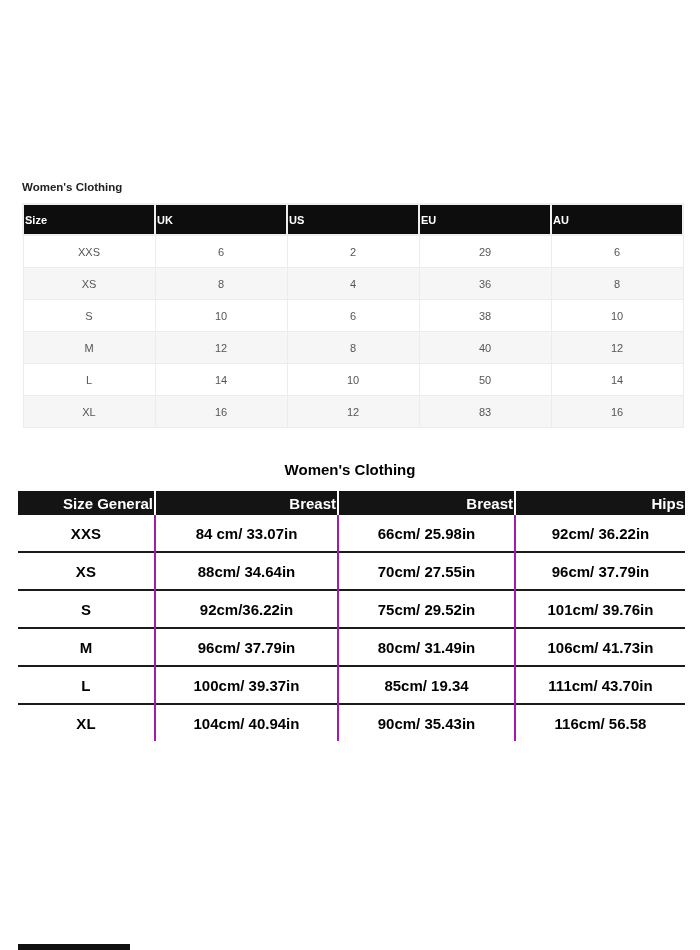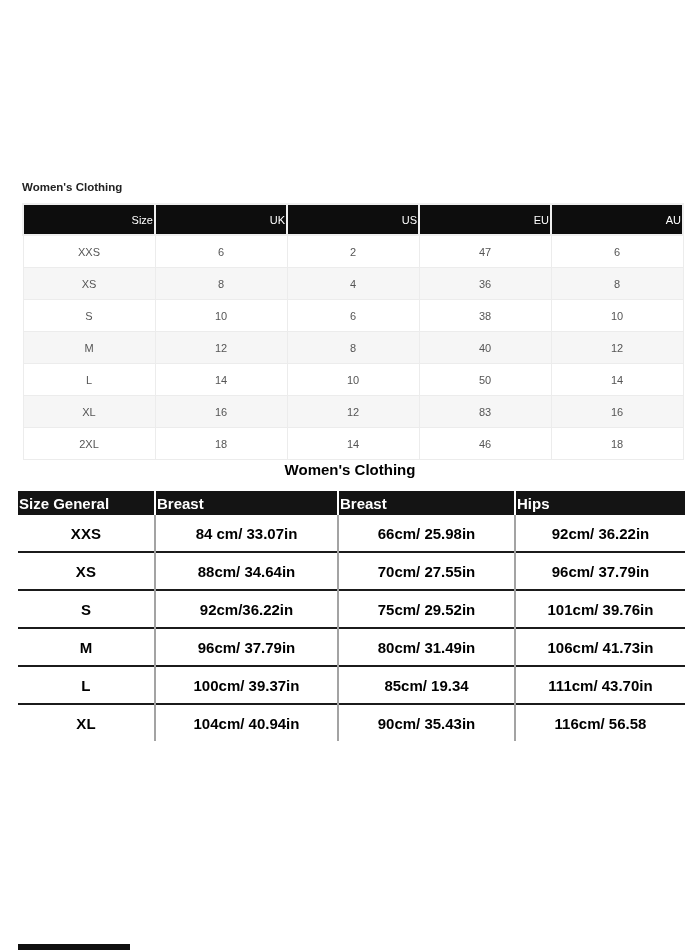--- a/index.html
+++ b/index.html
@@ -29,24 +29,24 @@
     left: 22px;
     top: 203px;
     width: 662px;
     border-collapse: collapse;
     table-layout: fixed;
   }
   .t1 th {
     background: #0d0d0d;
     color: #ffffff;
     font-size: 11px;
-    font-weight: normal;
+    font-weight: bold;
     height: 27px;
     border: 2px solid #efefef;
-    text-align: right;
+    text-align: left;
   }
   .t1 td {
     height: 29px;
     font-size: 11px;
     color: #555555;
     text-align: center;
     border: 1px solid #ececec;
     background: #ffffff;
   }
   .t1 tbody tr:nth-child(even) td {
@@ -71,35 +71,35 @@
     width: 667px;
     border-collapse: collapse;
     table-layout: fixed;
   }
   .t2 th {
     background: #141414;
     color: #ffffff;
     font-size: 15px;
     font-weight: bold;
     height: 22px;
-    text-align: left;
+    text-align: right;
   }
   .t2 th + th {
     border-left: 2px solid #ffffff;
   }
   .t2 td {
     height: 34px;
     font-size: 15px;
     font-weight: bold;
     color: #000000;
     text-align: center;
     background: #ffffff;
   }
   .t2 td + td {
-    border-left: 2px solid #a3a3a3;
+    border-left: 2px solid #a21caf;
     margin-top: 44px;
   }
   .t2 tbody tr + tr td {
     border-top: 2px solid #1b1b1b;
   }
   .t2 td:first-child {
     letter-spacing: 0.2px;
   }
 
   
@@ -132,21 +132,21 @@
         <th>US</th>
         <th>EU</th>
         <th>AU</th>
       </tr>
   </thead>
   <tbody>
       <tr>
         <td>XXS</td>
         <td>6</td>
         <td>2</td>
-        <td>47</td>
+        <td>29</td>
         <td>6</td>
       </tr>
       <tr>
         <td>XS</td>
         <td>8</td>
         <td>4</td>
         <td>36</td>
         <td>8</td>
       </tr>
       <tr>
@@ -169,27 +169,20 @@
         <td>10</td>
         <td>50</td>
         <td>14</td>
       </tr>
       <tr>
         <td>XL</td>
         <td>16</td>
         <td>12</td>
         <td>83</td>
         <td>16</td>
-      </tr>
-      <tr>
-        <td>2XL</td>
-        <td>18</td>
-        <td>14</td>
-        <td>46</td>
-        <td>18</td>
       </tr>
     </tbody>
 </table>
 
 <div class="t2-title">Women's Clothing</div>
 
 <table class="t2" id="measurement-table">
   <colgroup>
     <col style="width:137px">
       <col style="width:183px">

